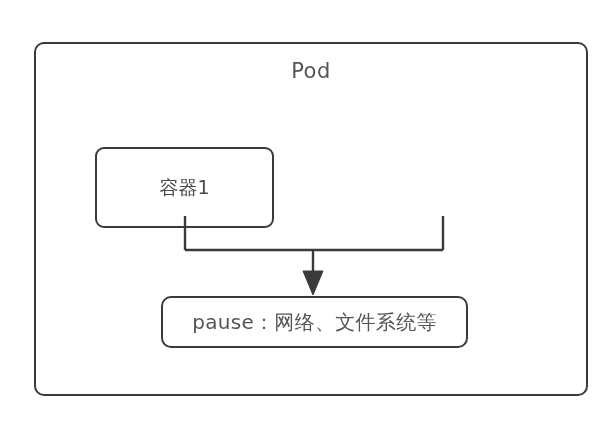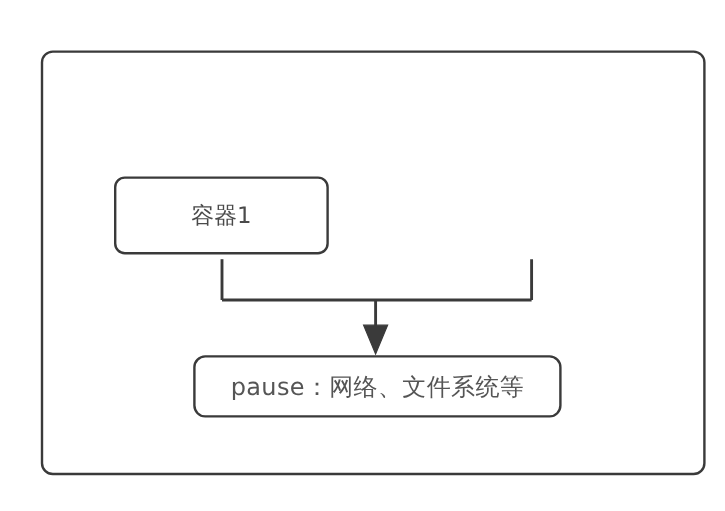--- a/index.html
+++ b/index.html
@@ -53,21 +53,21 @@
     letter-spacing: 0.5px;
     line-height: 26px;
     white-space: nowrap;
   }
 
   
   #container-1-box {
     left: 95px;
     top: 147px;
     width: 179px;
-    height: 65px;
+    height: 81px;
   }
 
   #container-2-box {
     left: 353px;
     top: 147px;
     width: 180px;
     height: 69px;
   }
 
   .box-label {
@@ -108,20 +108,21 @@
     height: 426px;
     pointer-events: none;
   }
 </style>
 </head>
 <body>
 
 <div id="diagram-root">
 
   <div class="box" id="pod-box"></div>
+  <div id="pod-title">Pod</div>
 
   <div class="box" id="container-1-box">
     <div class="box-label">容器1</div>
   </div>
 
 
   <svg id="connector-layer" width="604" height="426" viewBox="0 0 604 426">
     <g fill="none" stroke="#3a3a3a" stroke-width="2.4" stroke-linecap="butt">
 
       <path d="M 185 216 L 185 250"></path>

